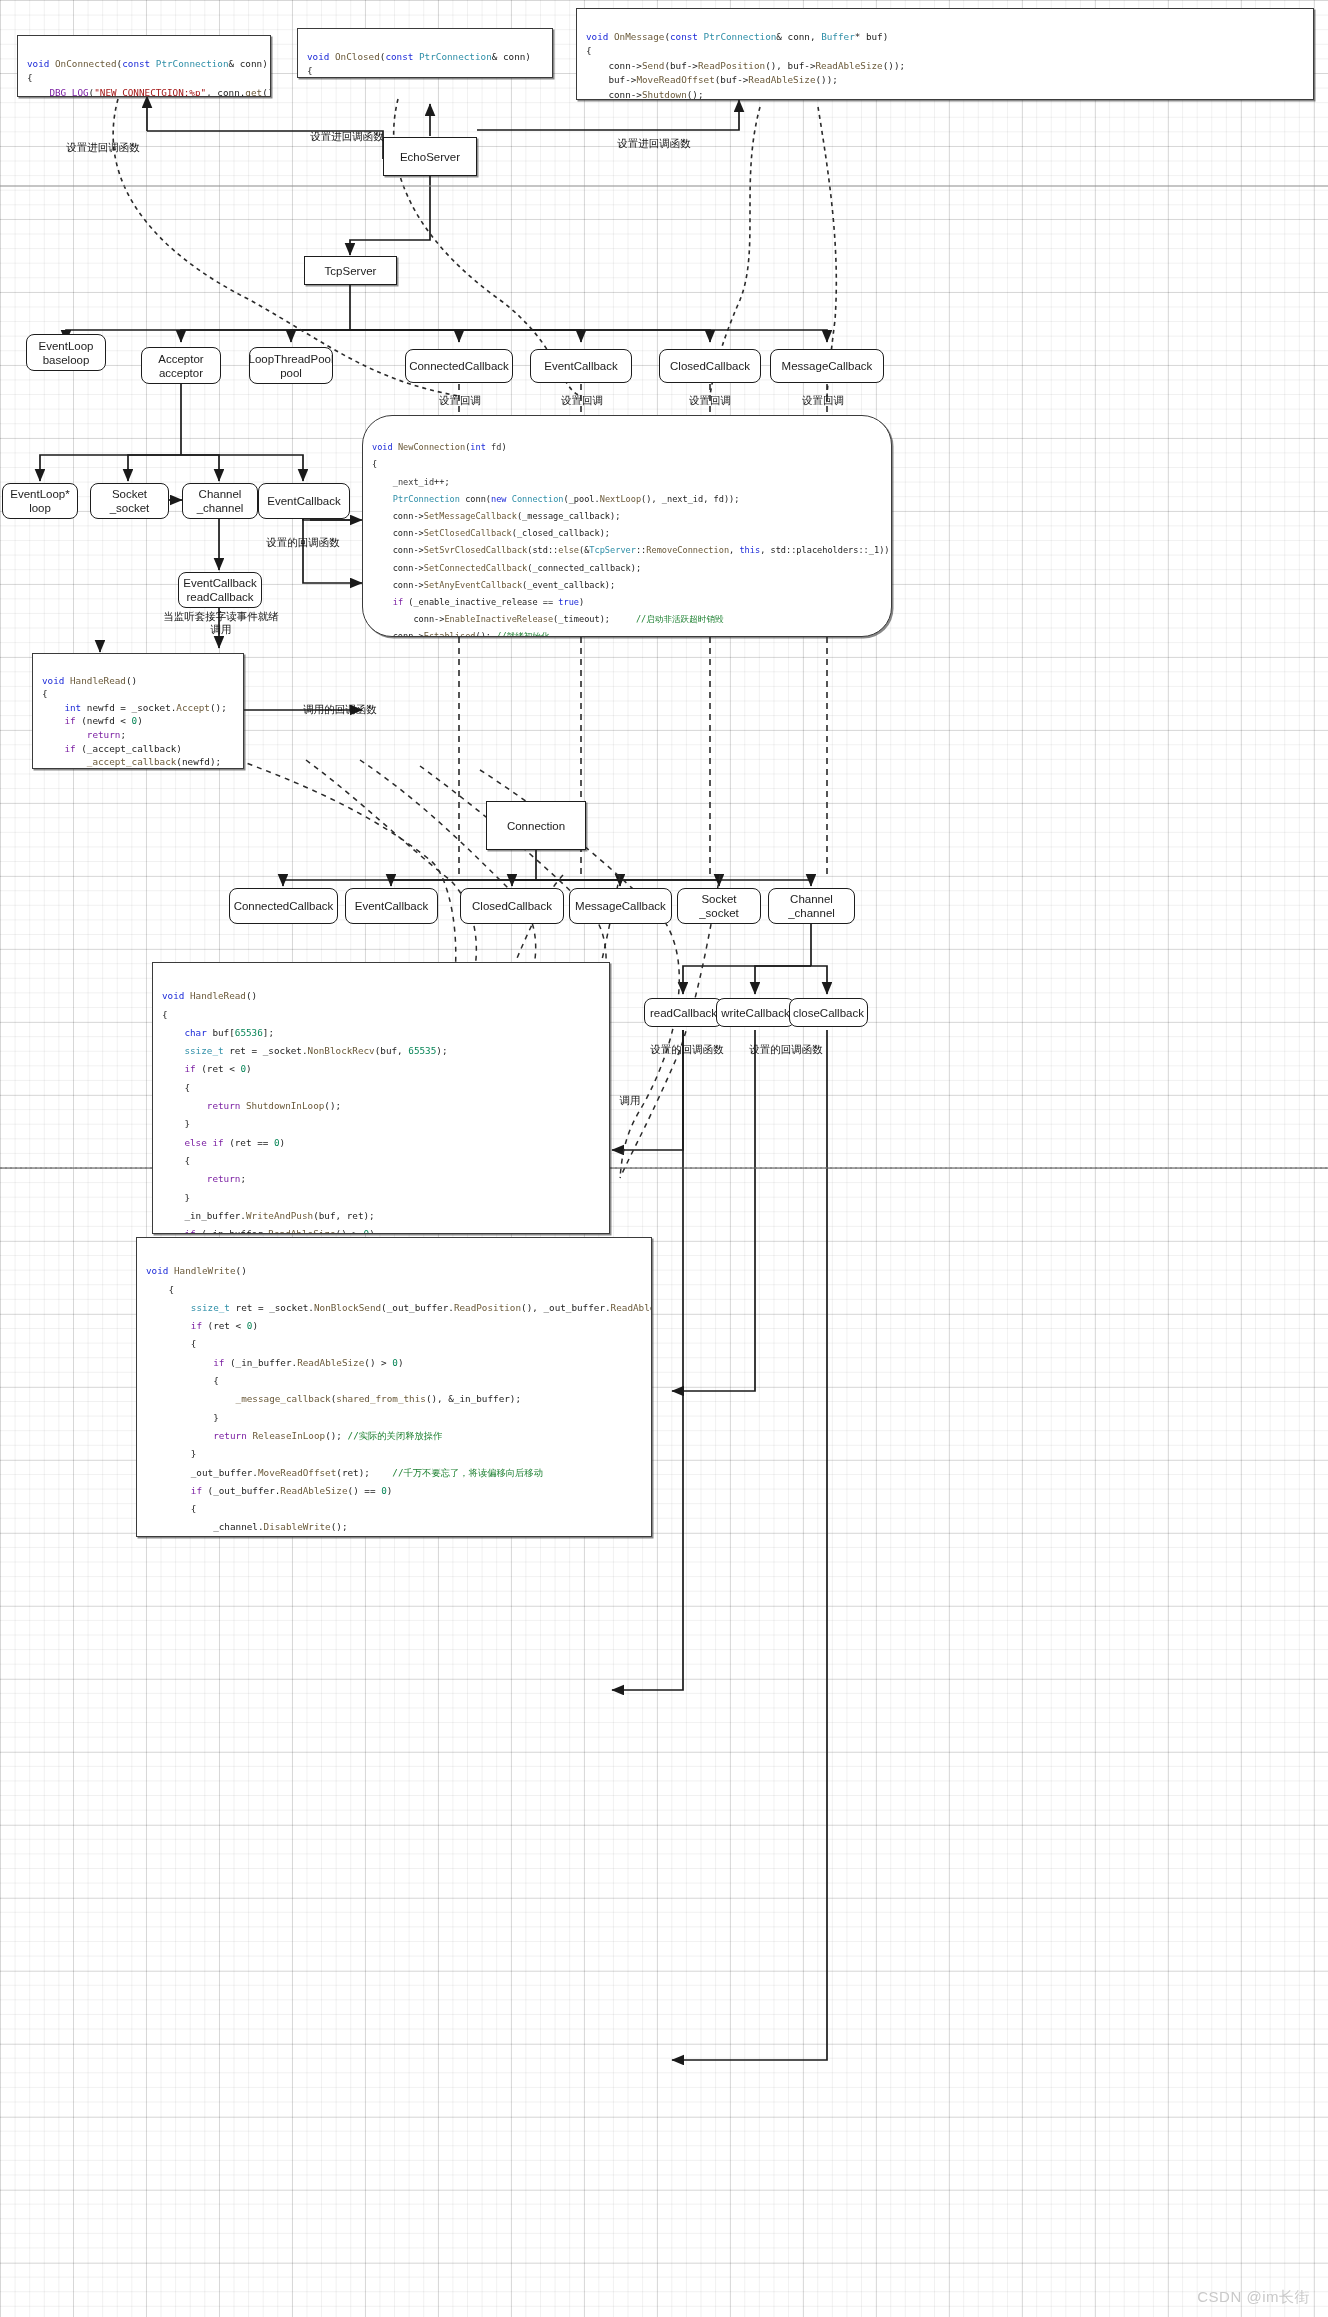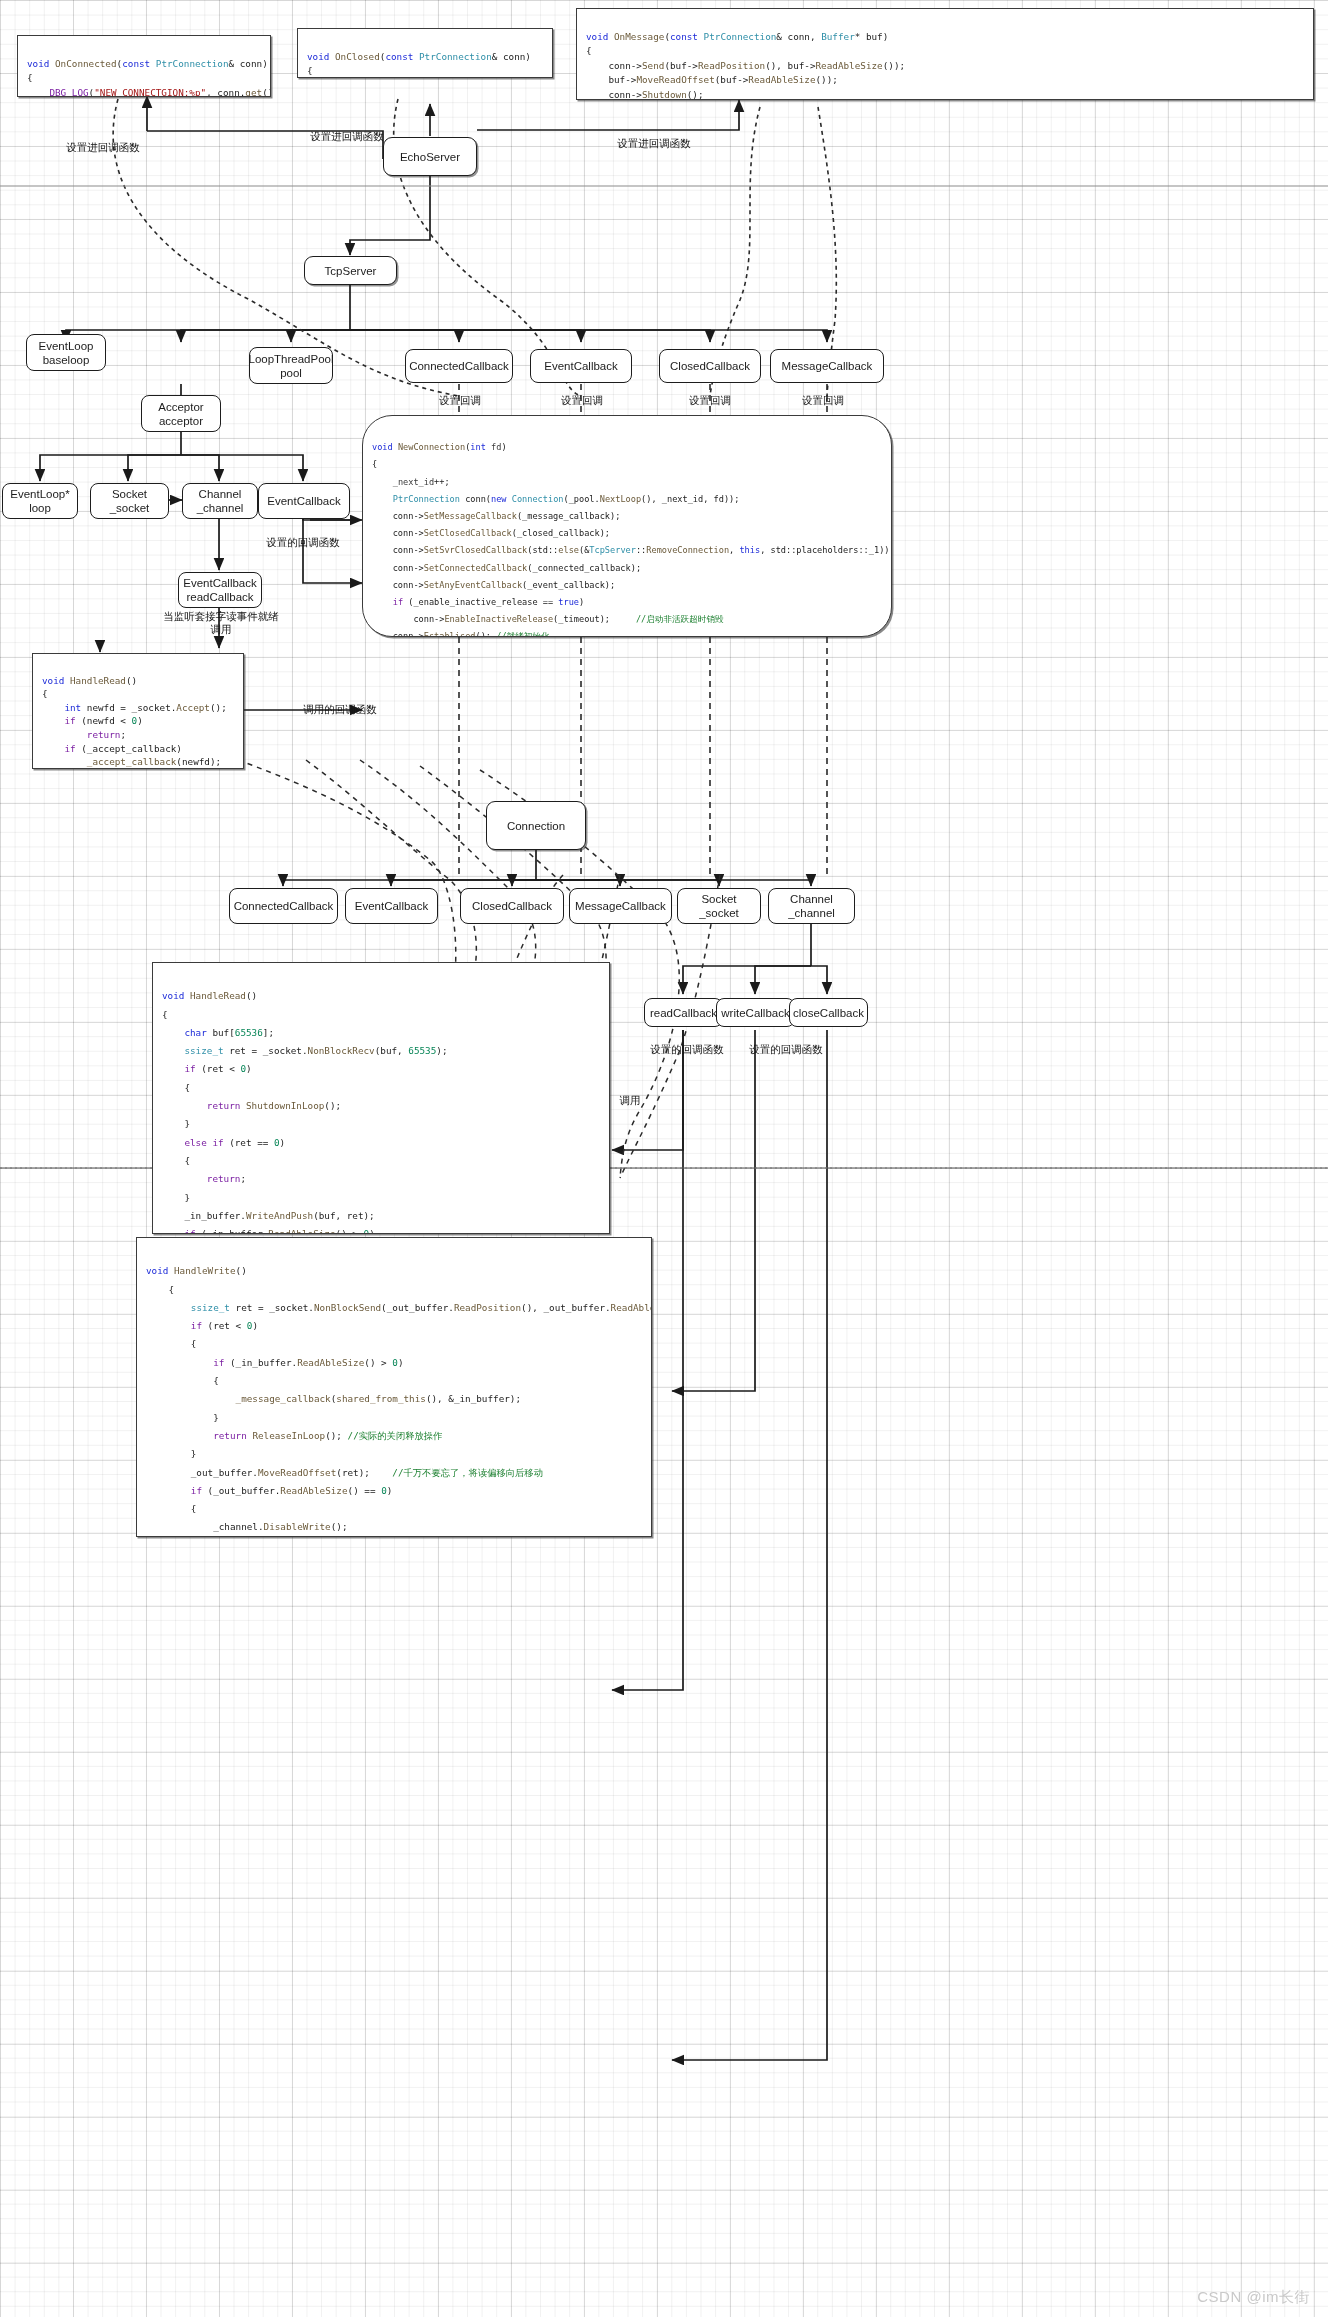--- a/index.html
+++ b/index.html
@@ -58,21 +58,21 @@
     display:flex; align-items:center; justify-content:center;
     text-align:center;
     font-family:"Liberation Sans", sans-serif;
     font-size:11.5px;
     line-height:14px;
     color:#1c1c1c;
     white-space:pre-line;
     padding:2px;
   }
   .node.sharp { border-radius:0; border-width:1.5px; }
-  .node.sharp.sh { box-shadow:1.5px 1.5px 0 rgba(40,40,40,.5);border-radius:9px; }
+  .node.sharp.sh { box-shadow:1.5px 1.5px 0 rgba(40,40,40,.5); }
 
   
   .elabel {
     position:absolute;
     font-family:"Liberation Sans", sans-serif;
     font-size:10.5px;
     line-height:13px;
     color:#141414;
     white-space:pre-line;
     text-align:center;
@@ -289,21 +289,21 @@
     }</div>
 
 <div class="node sharp sh" style="left:383px; top:137px; width:94px; height:39px;">EchoServer</div>
 
 <div class="node sharp sh" style="left:304px; top:256px; width:93px; height:29px;">TcpServer</div>
 
 <div class="node sharp sh" style="left:486px; top:801px; width:100px; height:49px;">Connection</div>
 
 <div class="node" style="left:26px; top:334px; width:80px; height:37px;">EventLoop
 baseloop</div>
-<div class="node" style="left:141px; top:347px; width:80px; height:37px;margin-top:48px;">Acceptor
+<div class="node" style="left:141px; top:347px; width:80px; height:37px;">Acceptor
 acceptor</div>
 <div class="node" style="left:249px; top:347px; width:84px; height:37px;">LoopThreadPool
 pool</div>
 
 <div class="node" style="left:405px; top:349px; width:108px; height:34px;">ConnectedCallback</div>
 <div class="node" style="left:530px; top:349px; width:102px; height:34px;">EventCallback</div>
 <div class="node" style="left:659px; top:349px; width:102px; height:34px;">ClosedCallback</div>
 <div class="node" style="left:770px; top:349px; width:114px; height:34px;">MessageCallback</div>
 
 <div class="node" style="left:2px; top:483px; width:76px; height:36px;">EventLoop*

